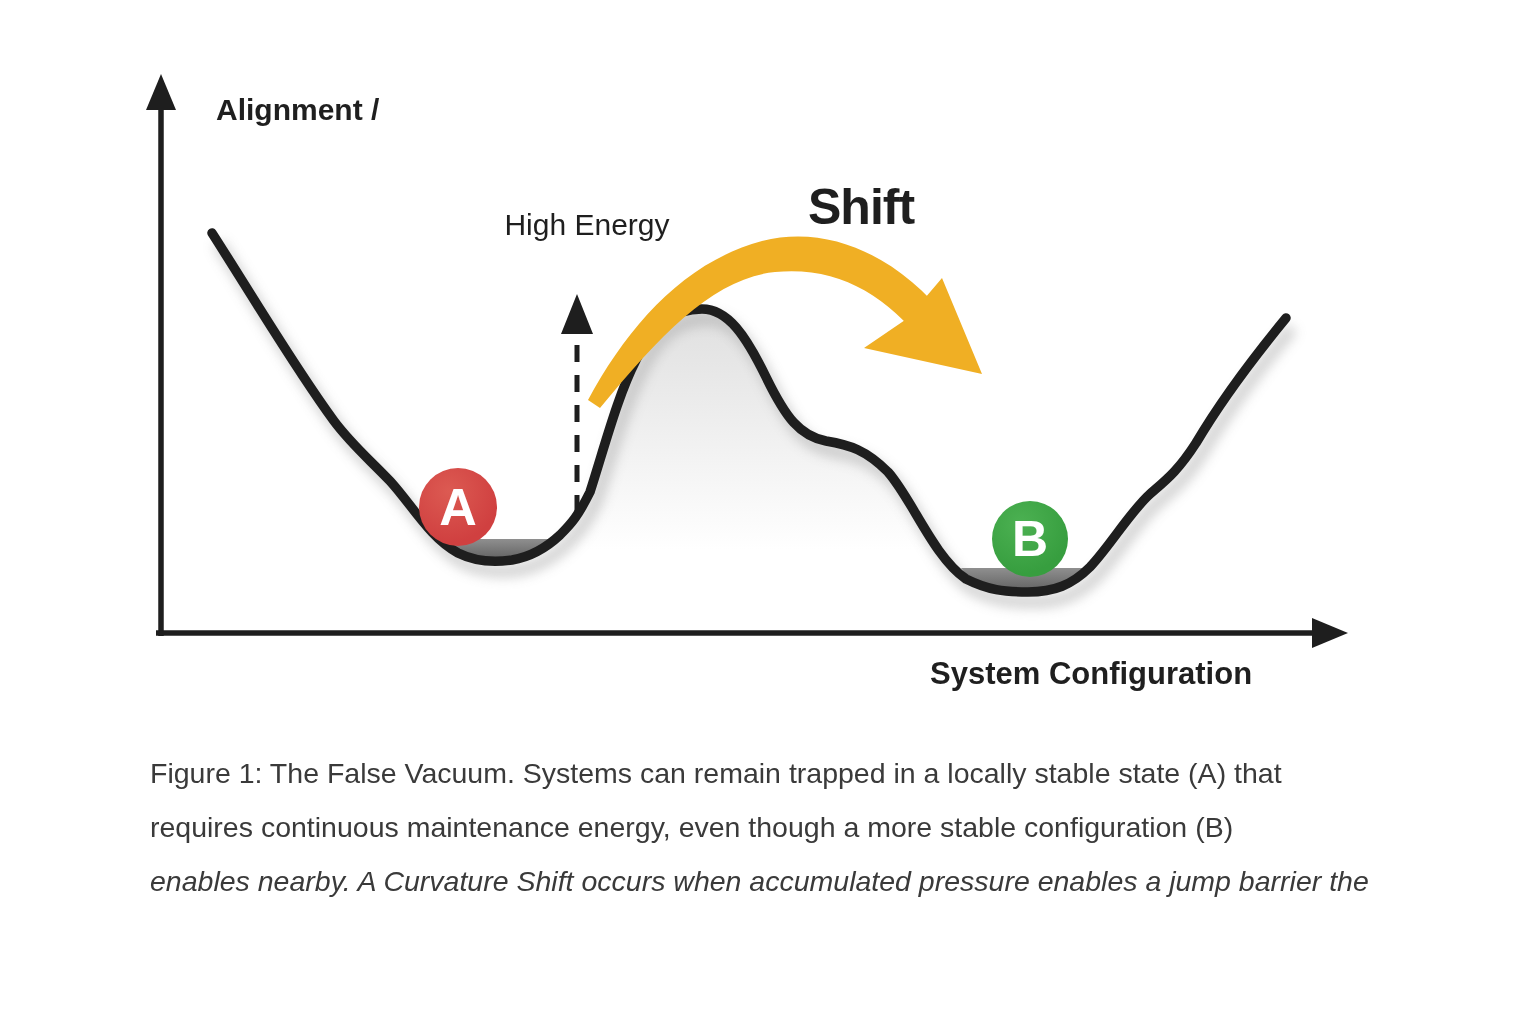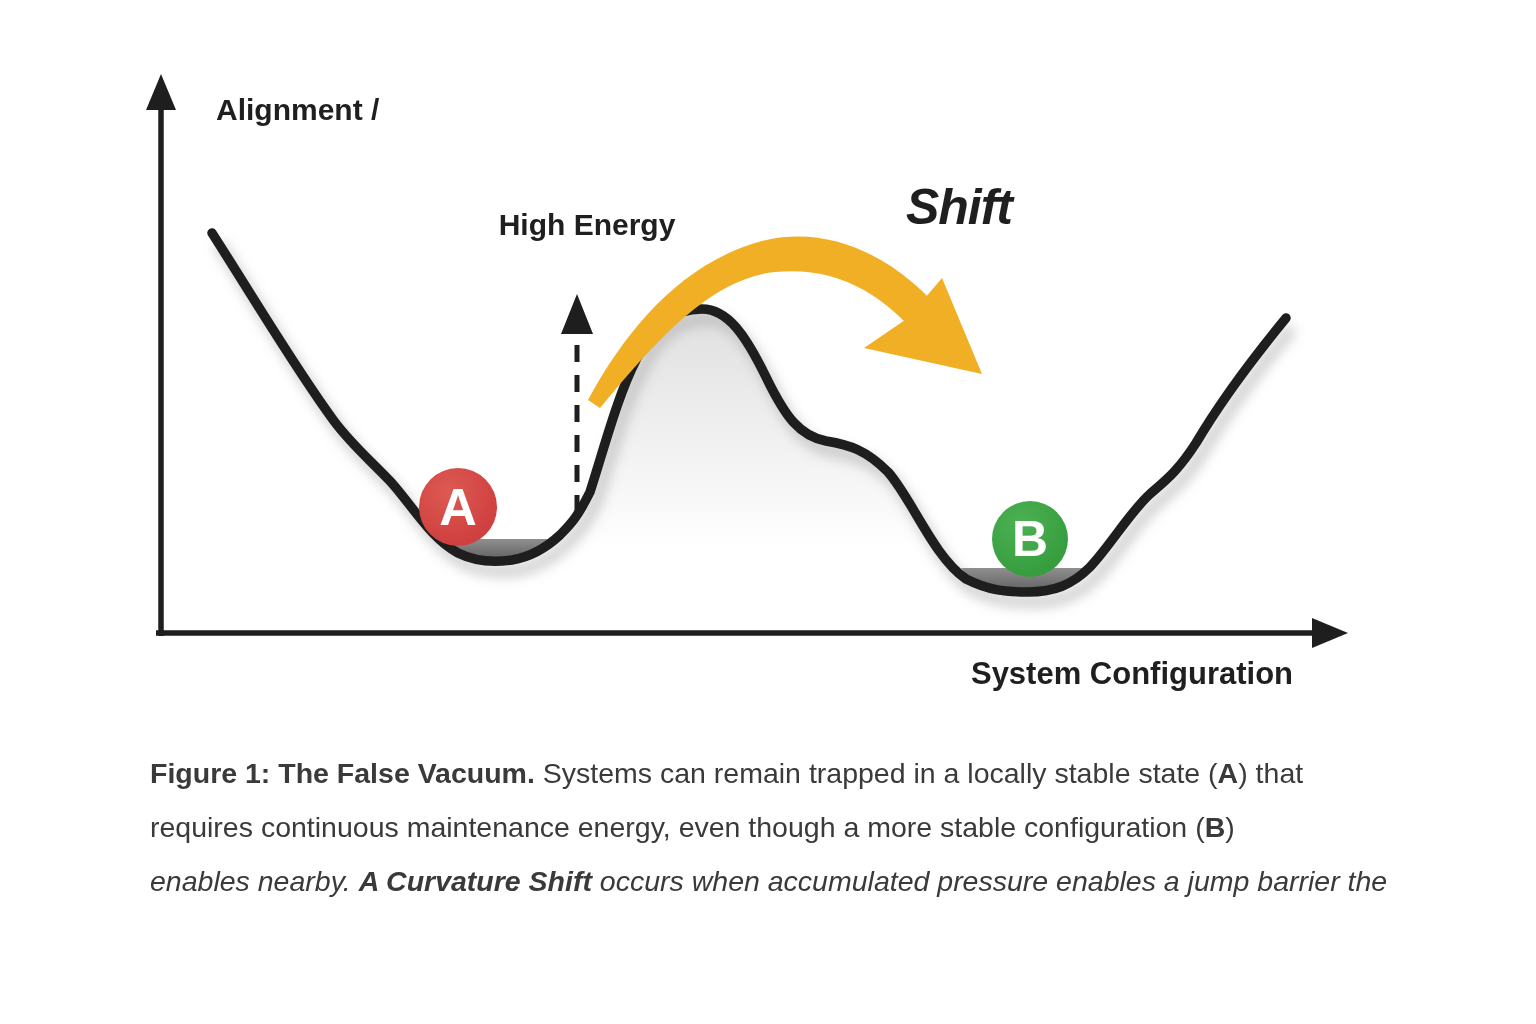--- a/index.html
+++ b/index.html
@@ -13,37 +13,37 @@
   }
   *{margin:0;padding:0;box-sizing:border-box}
   html,body{background:#ffffff}
   .stage{
     position:relative;width:1536px;height:1024px;background:#ffffff;
     overflow:hidden;font-family:"Liberation Sans",sans-serif;
   }
   .stage svg{position:absolute;left:0;top:0}
   .txt{position:absolute;color:var(--label-text);}
   .ylabel{left:196px;top:86px;font-size:30px;font-weight:700;line-height:47px;margin-left:20px;}
-  .barrier{left:452px;top:202px;width:270px;text-align:center;font-size:30px;font-weight:700;line-height:45px;}
-  .shift{left:828px;top:178px;width:184px;text-align:right;font-size:50px;font-weight:800;font-style:italic;letter-spacing:-1px;}
-  .xlabel{left:930px;top:656px;width:404px;text-align:center;font-size:31px;font-weight:700;}
+  .barrier{left:452px;top:202px;width:270px;text-align:center;font-size:30px;font-weight:400;line-height:45px;}
+  .shift{left:808px;top:178px;width:184px;text-align:left;font-size:50px;font-weight:800;letter-spacing:-1px;}
+  .xlabel{left:930px;top:656px;width:404px;font-size:31px;font-weight:700;}
   .marker{
     position:absolute;border-radius:50%;display:flex;align-items:center;justify-content:center;
     color:#ffffff;font-weight:700;
   }
   .marker-a{left:419px;top:468px;width:78px;height:78px;font-size:52px;
     background:radial-gradient(circle at 38% 30%, var(--marker-a-light), var(--marker-a) 70%);}
   .marker-b{left:992px;top:501px;width:76px;height:76px;font-size:50px;
     background:radial-gradient(circle at 38% 30%, var(--marker-b-light), var(--marker-b) 70%);}
   .caption{
     position:absolute;left:150px;top:746px;width:1280px;
     font-size:28.5px;line-height:54px;color:var(--caption-text);
   }
   .cap-line{white-space:nowrap;}
-  .cap-line .b{font-weight:700;}
+  .cap-line .b{font-weight:400;}
   .cap-line .i{font-style:italic;}
 </style>
 </head>
 <body>
 
 <div class="stage">
 
   <svg width="1536" height="1024" viewBox="0 0 1536 1024">
     <defs>
       <linearGradient id="peakShade" gradientUnits="userSpaceOnUse" x1="0" y1="300" x2="0" y2="550">

